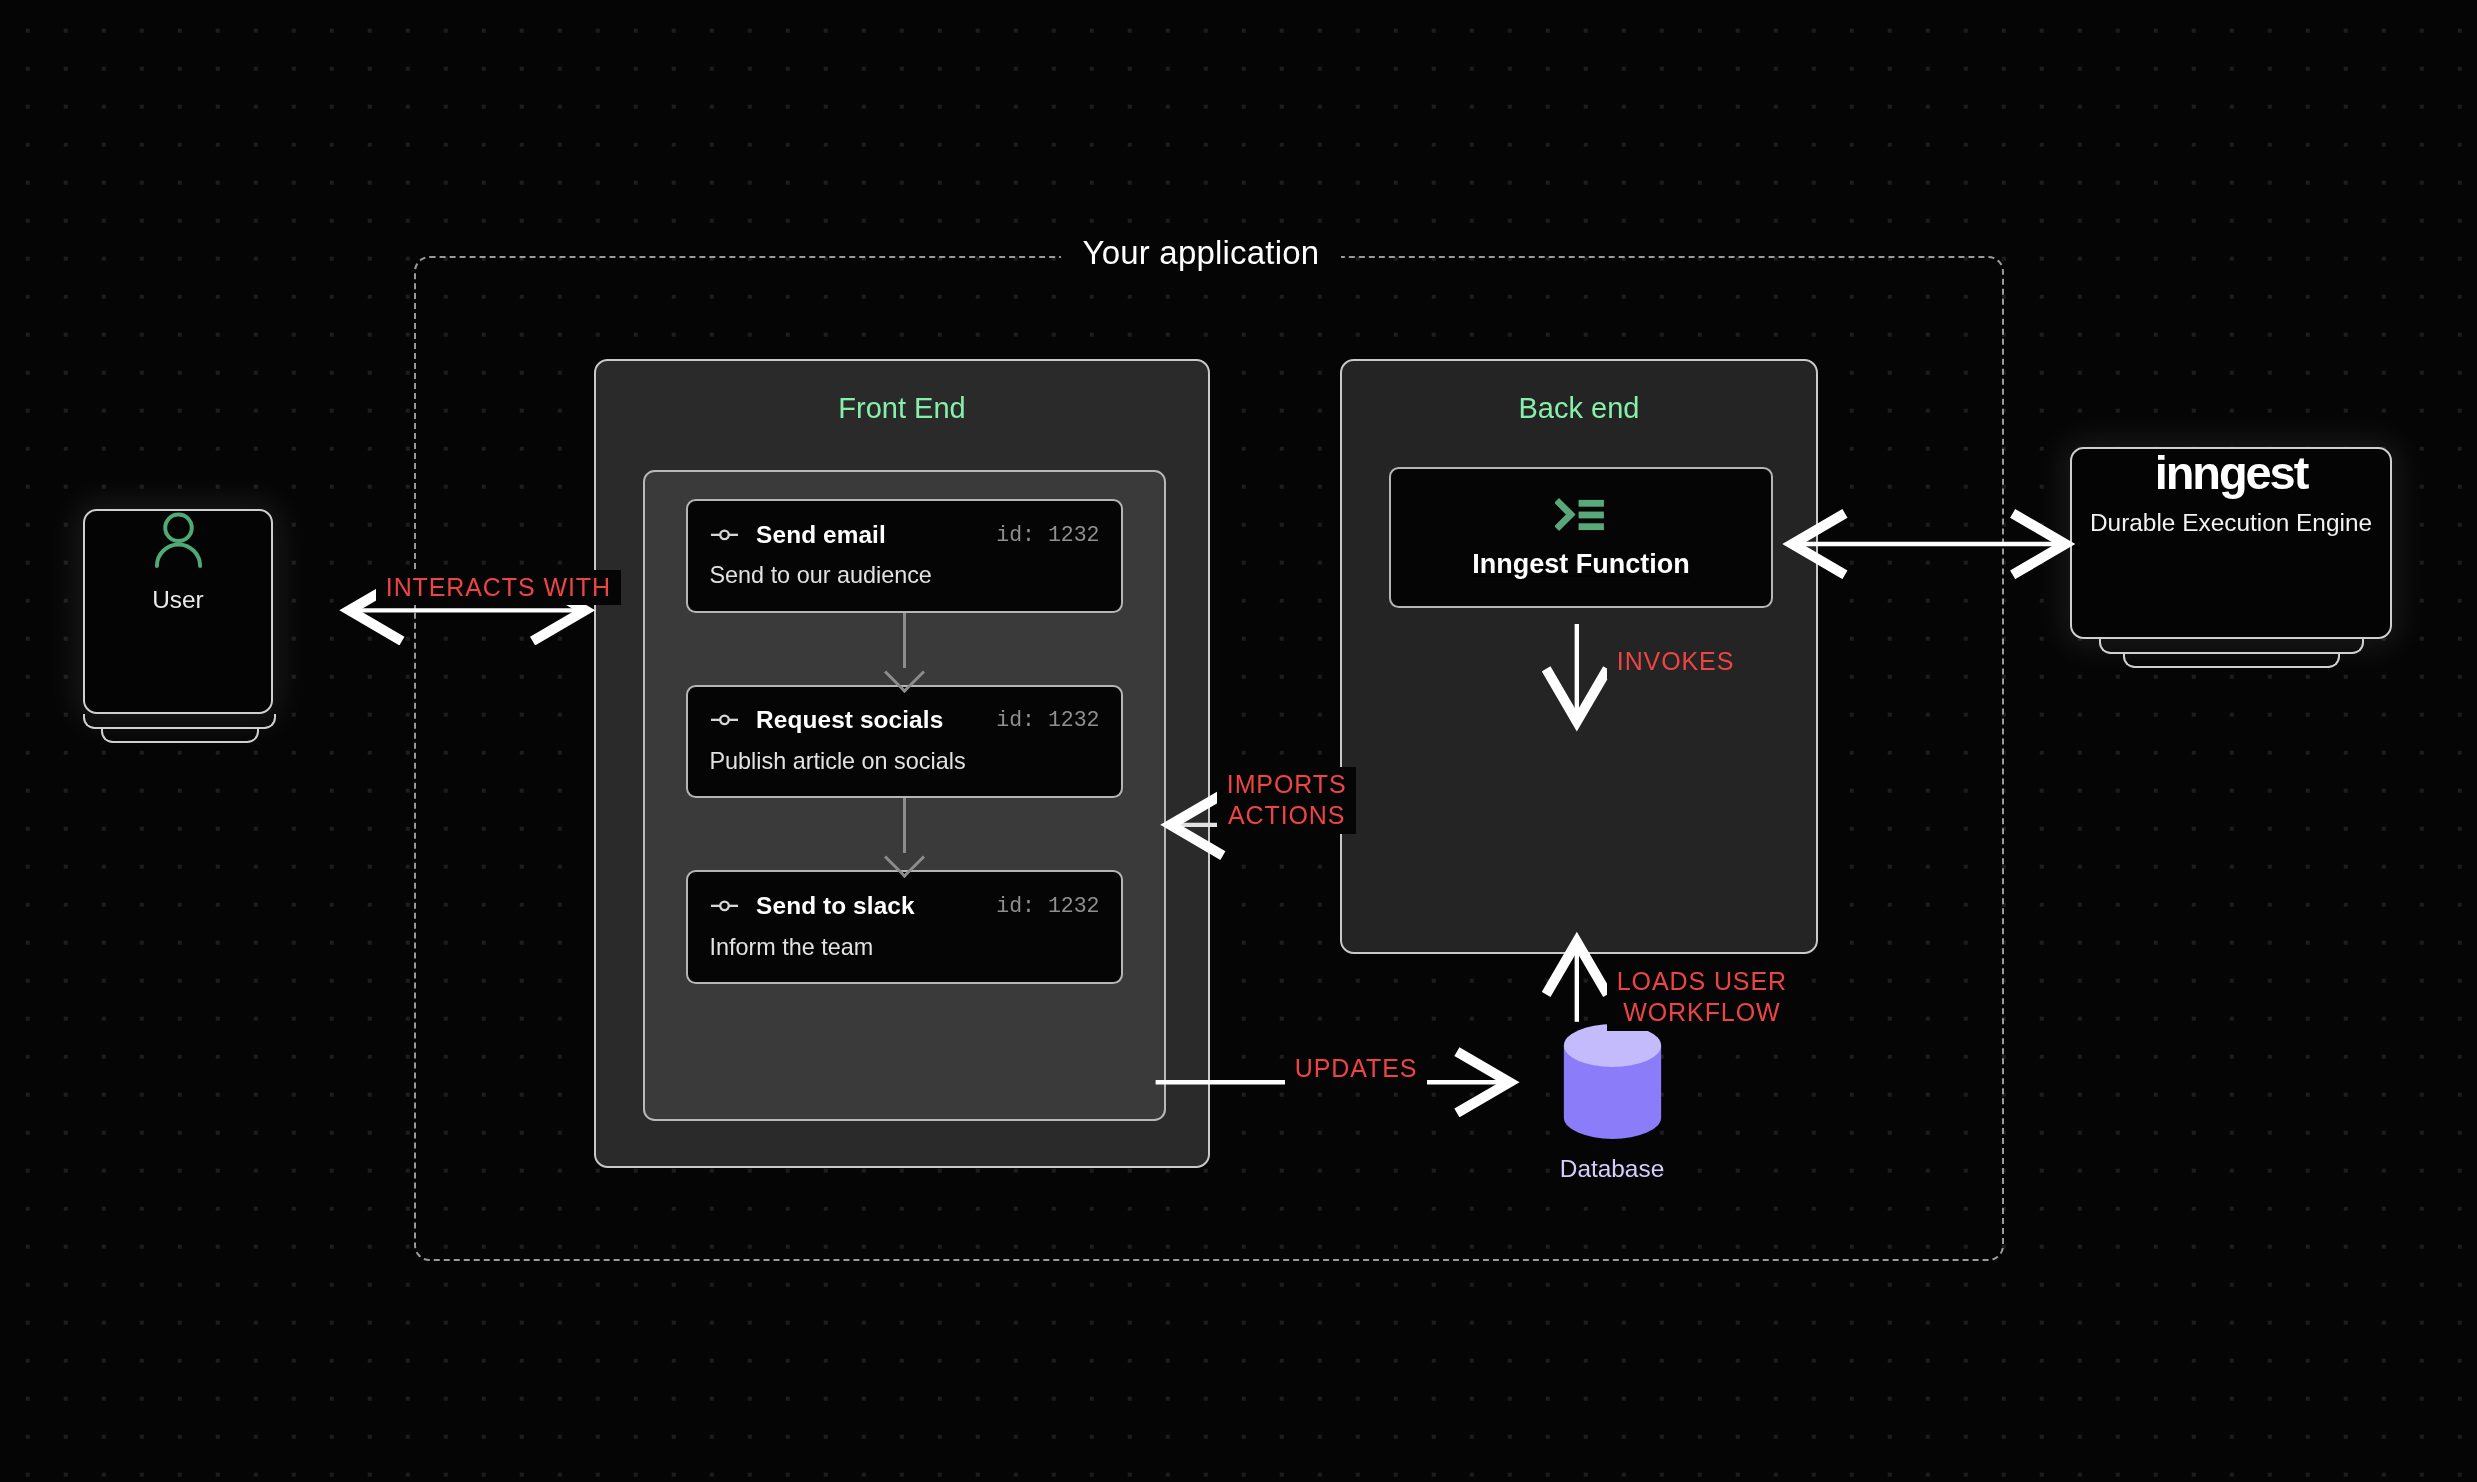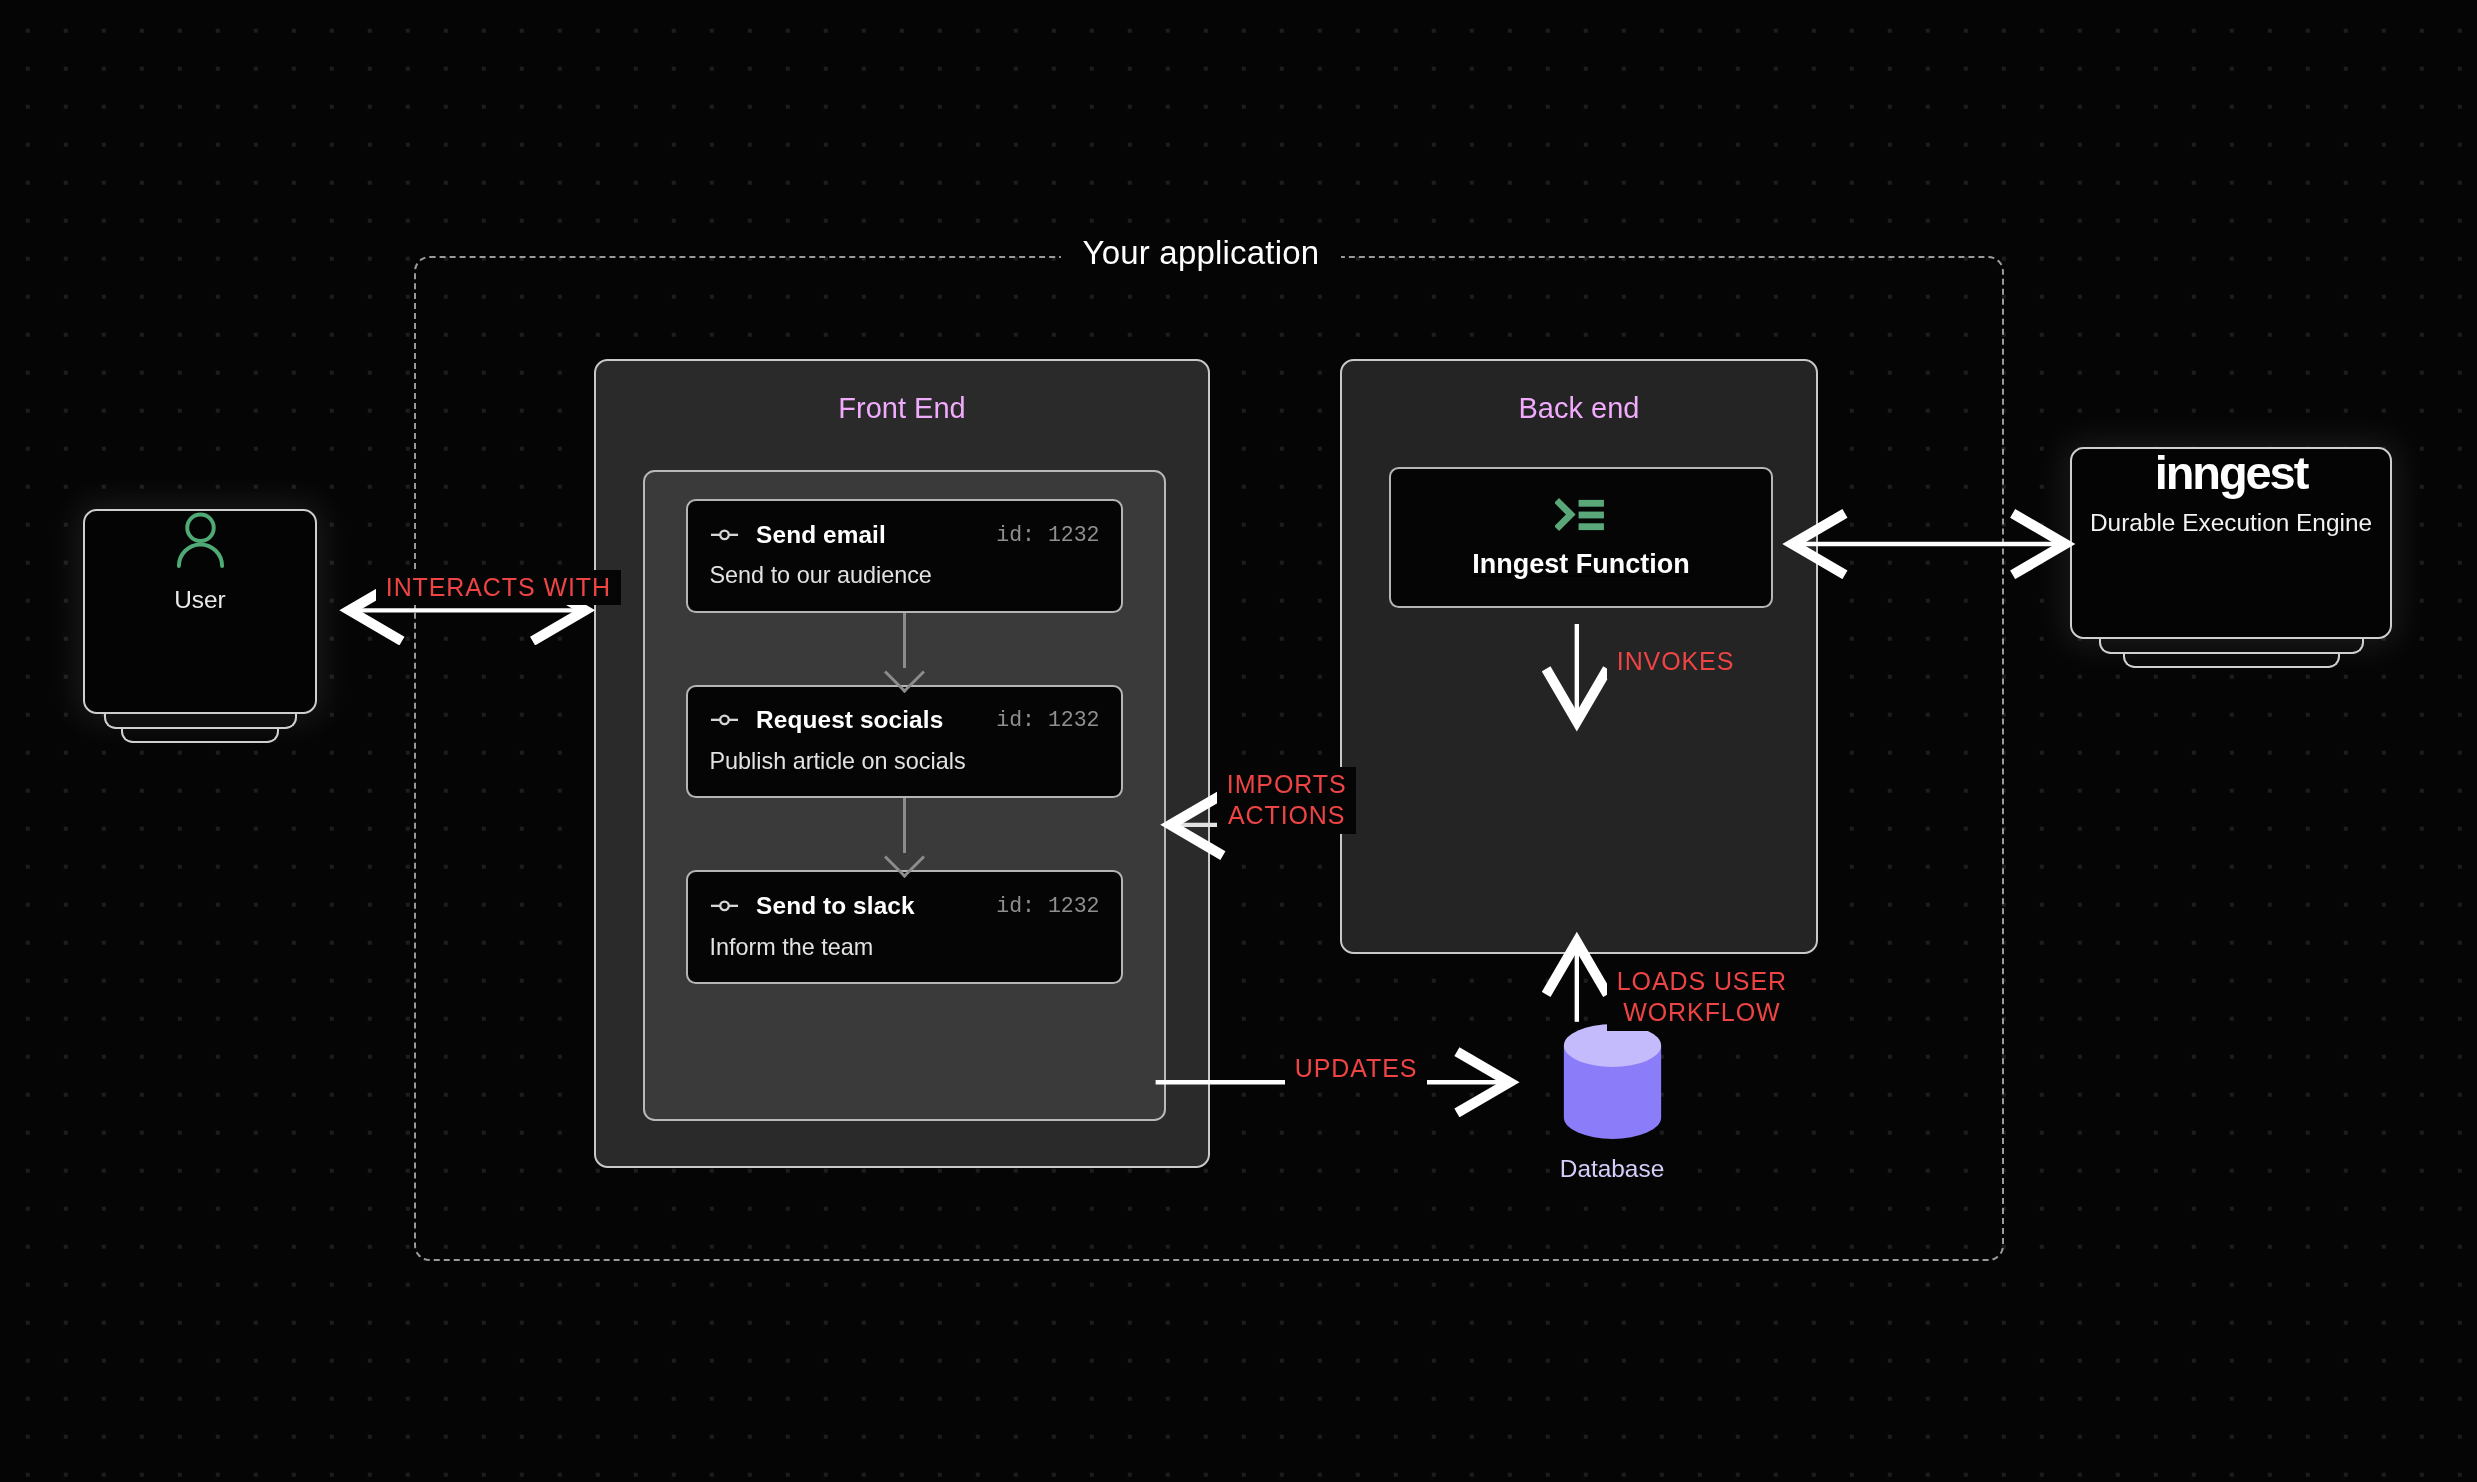--- a/index.html
+++ b/index.html
@@ -62,21 +62,21 @@
     background:#060606;
     border:2.4px solid #cfcfcf;
     border-top:none;
     border-radius:0 0 11.7px 11.7px;
   }
   .device .stand1 { z-index:2; }
   .device .stand2 { z-index:1; }
 
   
   #user-node { left:83px; top:509px; }
-  #user-node .screen { width:234px; height:205px; gap:15.6px; }
+  #user-node .screen { width:190px; height:205px; gap:15.6px; }
   #user-node .stand1 { width:193px; height:14.6px; }
   #user-node .stand2 { width:158px; height:14.6px; }
   #user-node .label { color:#e9e9e9; font-size:24.4px; font-weight:400; }
 
   
   #inngest-node { left:2070px; top:447px; }
   #inngest-node .screen { width:322px; height:192px; gap:11.7px; padding:0 17.6px; }
   #inngest-node .stand1 { width:265px; height:14.6px; }
   #inngest-node .stand2 { width:217px; height:14.6px; }
   .inngest-wordmark {
@@ -93,21 +93,21 @@
     position:absolute;
     left:594px; top:359px;
     width:616px; height:809px;
     background:#2a2a2a;
     border:2.4px solid #c9c9c9;
     border-radius:13.7px;
     z-index:4;
   }
   .panel-title {
     text-align:center;
-    color:#f0abfc;
+    color:#86efac;
     font-size:29px;
     font-weight:400;
     margin-top:31px;
   }
   #workflow-container {
     position:absolute;
     left:47px; top:109px;
     width:523px; height:651px;
     background:#3a3a3a;
     border:2.4px solid #b9b9b9;

